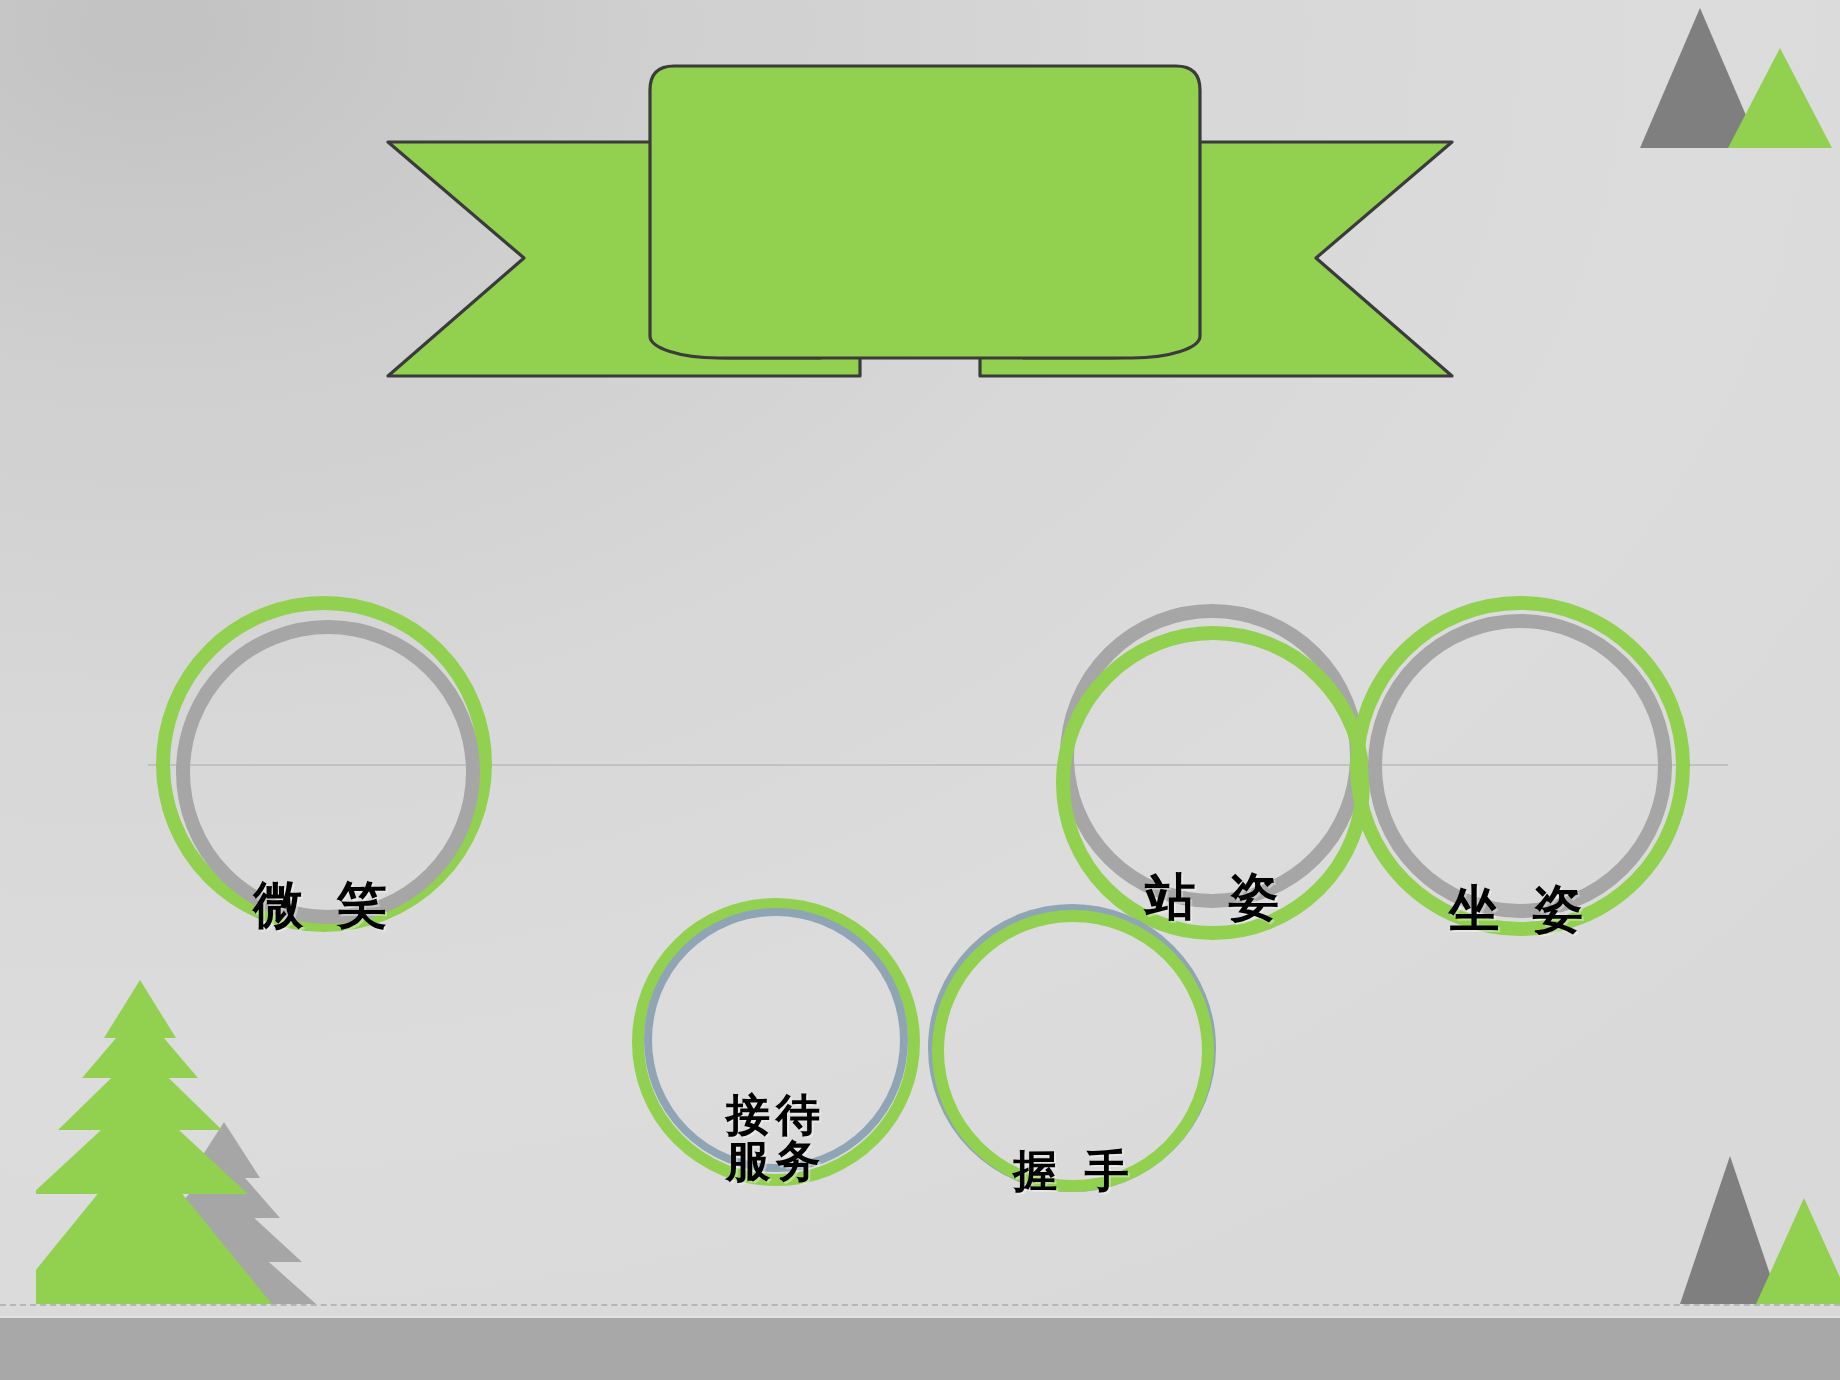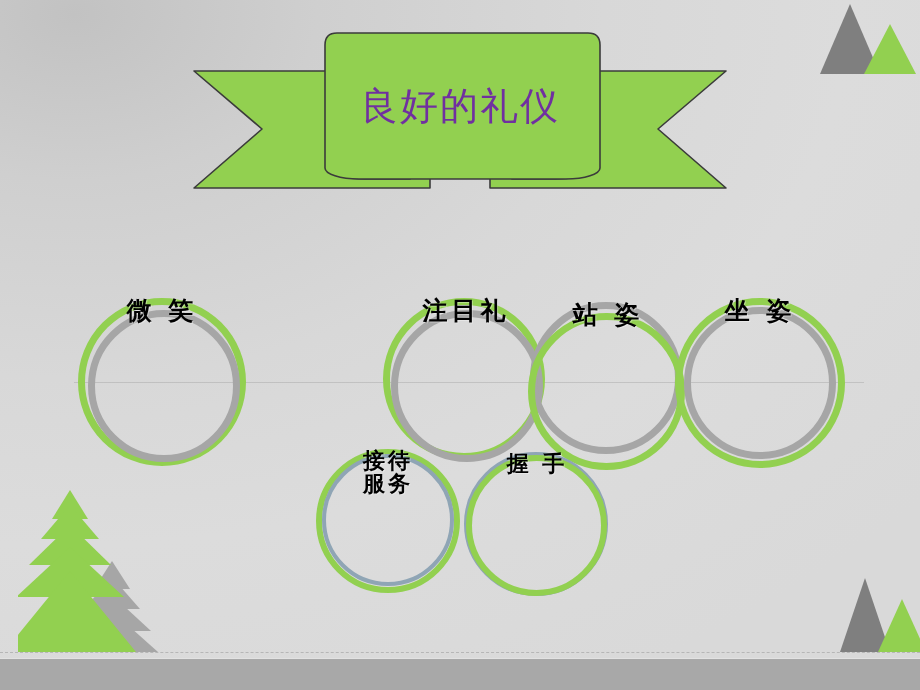--- a/index.html
+++ b/index.html
@@ -42,21 +42,21 @@
 
   
   .circle-guide{
     position:absolute;left:74px;width:790px;top:382px;height:0;
     border-top:1px solid rgba(150,150,150,.35);
   }
 
   
   .node{
     position:absolute;border-radius:50%;
-    display:flex;align-items:flex-start;justify-content:center;
+    display:flex;align-items:flex-end;justify-content:center;
     box-sizing:border-box;
   }
   .ring{position:absolute;border-radius:50%;box-sizing:border-box;}
   .node-label{
     position:relative;z-index:4;
     font-family:"DejaVu Sans","Liberation Sans",sans-serif;
     font-weight:bold;color:#000;
     text-align:center;line-height:1.05;
     letter-spacing:4px;
     text-shadow:1px 1px 0 rgba(255,255,255,.35);
@@ -88,37 +88,31 @@
       <path d="M 330 168 a 35 11 0 0 0 35 11 L 410 179 L 410 160 L 330 160 Z" fill="#6f9c3c" stroke="#3b3b3b" stroke-width="1.4"></path>
 
       <path d="M 590 168 a 35 11 0 0 1 -35 11 L 512 179 L 512 160 L 590 160 Z" fill="#6f9c3c" stroke="#3b3b3b" stroke-width="1.4"></path>
 
       <path d="M 325 45 q 0 -12 12 -12 L 588 33 q 12 0 12 12 L 600 168
                a 34 11 0 0 1 -34 11 L 359 179 a 34 11 0 0 1 -34 -11 Z" fill="#92D050" stroke="#3b3b3b" stroke-width="1.6"></path>
 
       <path d="M 325 168 a 34 11 0 0 0 34 11 a 34 11 0 0 0 34 -11" fill="none" stroke="#3b3b3b" stroke-width="1.2" opacity="0"></path>
     </svg>
 
-    <div class="banner-title">良好的礼仪</div>
   </div>
 
   <div class="circle-guide"></div>
 
   <div class="node" style="left:78px;top:298px;width:168px;height:168px;">
     <div class="ring" style="left:0;top:0;width:168px;height:168px;border:7px solid #92D050;"></div>
     <div class="ring" style="left:10px;top:12px;width:152px;height:152px;border:7px solid #A6A6A6;"></div>
     <div class="node-label top-label">微 笑</div>
   </div>
 
 
-  <div class="node" style="left:383px;top:298px;width:166px;height:166px;">
-    <div class="ring" style="left:0;top:0;width:162px;height:162px;border:7px solid #92D050;"></div>
-    <div class="ring" style="left:8px;top:12px;width:152px;height:152px;border:7px solid #A6A6A6;"></div>
-    <div class="node-label top-label">注目礼</div>
-  </div>
 
   <div class="node" style="left:528px;top:302px;width:160px;height:160px;">
     <div class="ring" style="left:2px;top:0;width:152px;height:152px;border:7px solid #A6A6A6;"></div>
     <div class="ring" style="left:0;top:11px;width:157px;height:157px;border:7px solid #92D050;"></div>
     <div class="node-label top-label">站 姿</div>
   </div>
 
   <div class="node" style="left:316px;top:449px;width:144px;height:144px;">
     <div class="ring" style="left:0;top:0;width:144px;height:144px;border:6px solid #92D050;"></div>
     <div class="ring" style="left:6px;top:5px;width:132px;height:132px;border:4px solid #8FA5B5;"></div>

